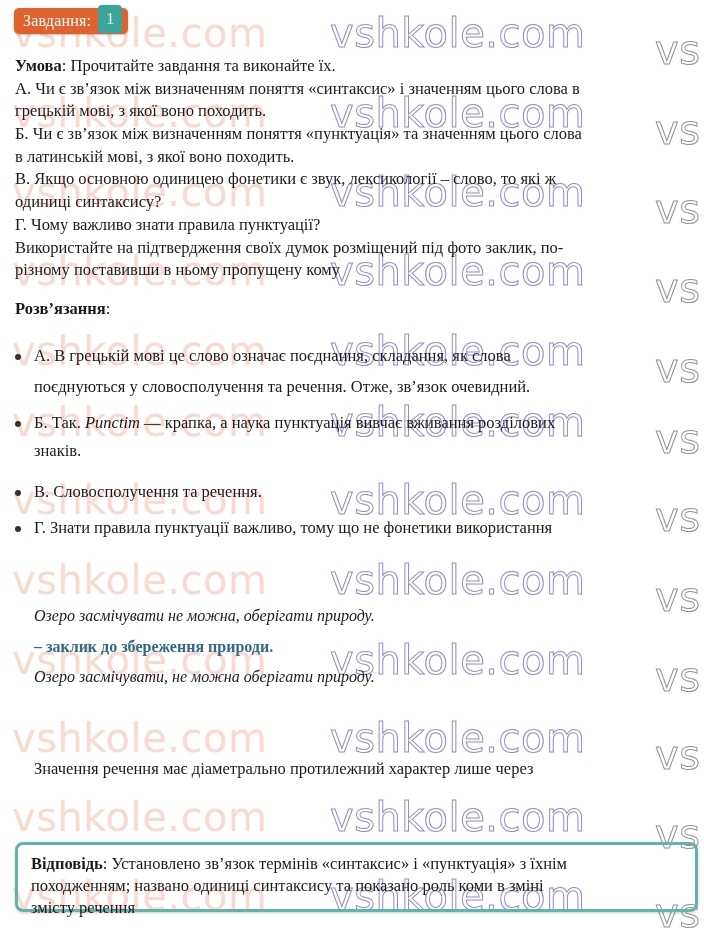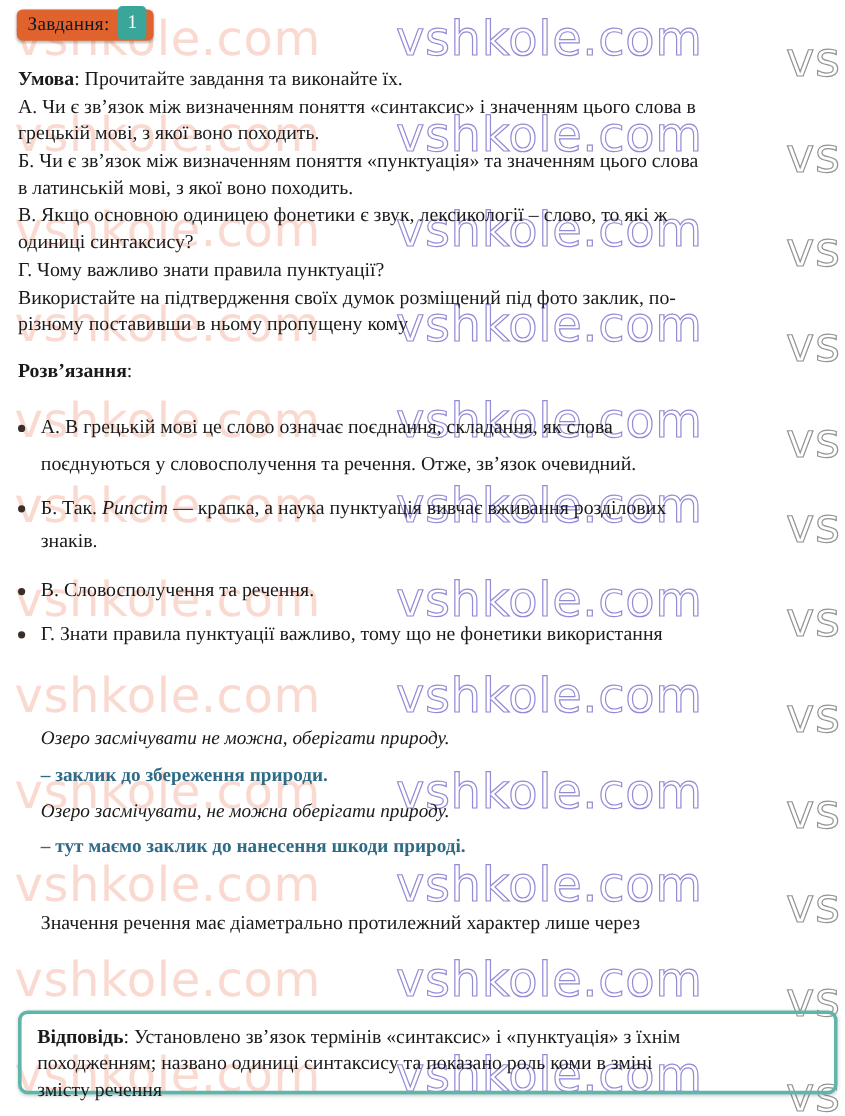--- a/index.html
+++ b/index.html
@@ -11,21 +11,21 @@
     }
     .page { position: absolute; left: 0; top: 0; width: 704px; height: 930px; }
 
     
     .task-badge {
       position: absolute; left: 14px; top: 8px; height: 26px;
       background: #e0632e; border-radius: 5px;
       display: flex; align-items: center; padding: 0 6px 0 9px;
       box-shadow: 0 1px 2px rgba(0,0,0,0.25);
     }
-    .task-badge-label { color: #0f172a; font-size: 16px; letter-spacing: 0.2px; }
+    .task-badge-label { color: #ffffff; font-size: 16px; letter-spacing: 0.2px; }
     .task-badge-num {
       margin-left: 7px; background: #3aa599; color: #fff; font-size: 16px;
       width: 24px; height: 28px; border-radius: 4px; display: flex;
       align-items: center; justify-content: center; margin-top: -4px;
     }
 
     .txt { position: absolute; left: 15px; font-size: 16.5px; line-height: 22px; white-space: nowrap; }
     .b { font-weight: bold; }
 
     .condition { top: 55px; }
@@ -159,21 +159,20 @@
   <div class="bullet-item" style="top:513px;">
     <span class="bullet-dot"></span>
     <div class="bullet-text">
       <div>Г. Знати правила пунктуації важливо, тому що не фонетики використання</div>
     </div>
   </div>
 
   <div class="example ital" style="top:607px;">Озеро засмічувати не можна, оберігати природу.</div>
   <div class="example accent" style="top:638px;">– заклик до збереження природи.</div>
   <div class="example ital" style="top:668px;">Озеро засмічувати, не можна оберігати природу.</div>
-  <div class="example accent" style="top:697px;">– тут маємо заклик до нанесення шкоди природі.</div>
 
   <div class="conclusion" style="top:754px;">
     <div>Значення речення має діаметрально протилежний характер лише через</div>
   </div>
 
   <div class="answer-box">
     <div class="answer-text">
       <div><span class="b">Відповідь</span><span>: Установлено зв’язок термінів «синтаксис» і «пунктуація» з їхнім</span></div>
       <div>походженням; названо одиниці синтаксису та показано роль коми в зміні</div>
       <div>змісту речення</div>

